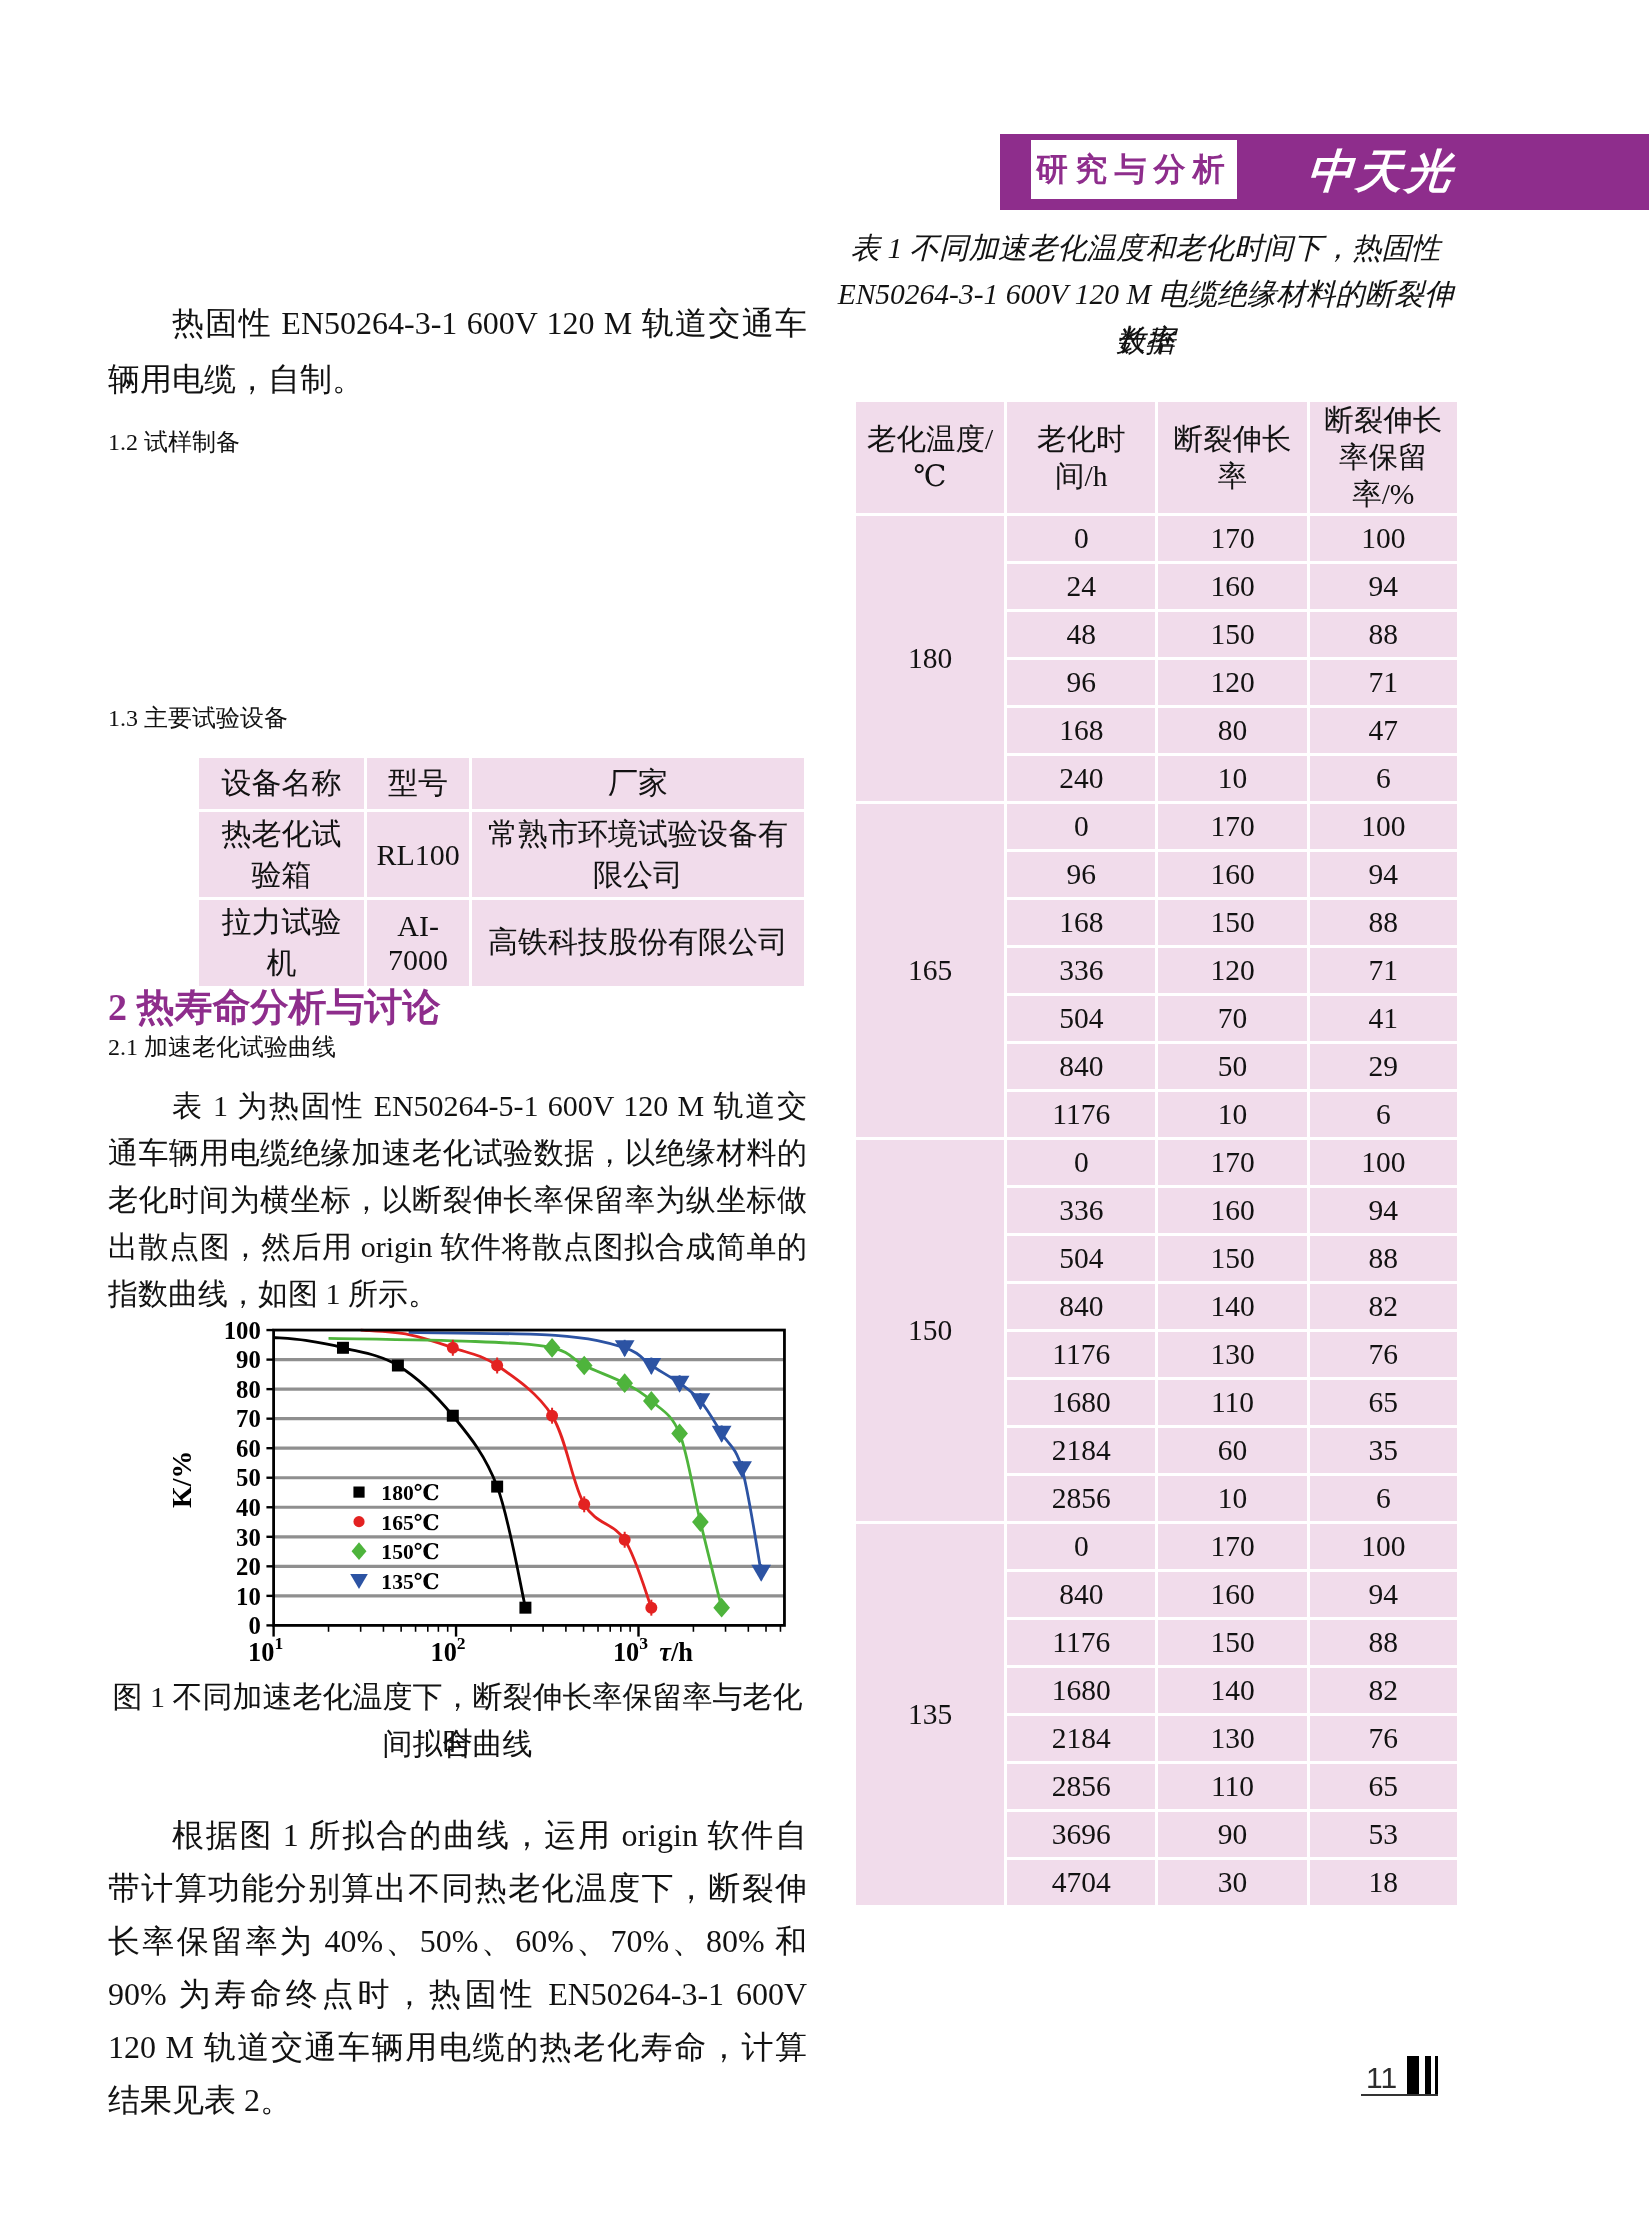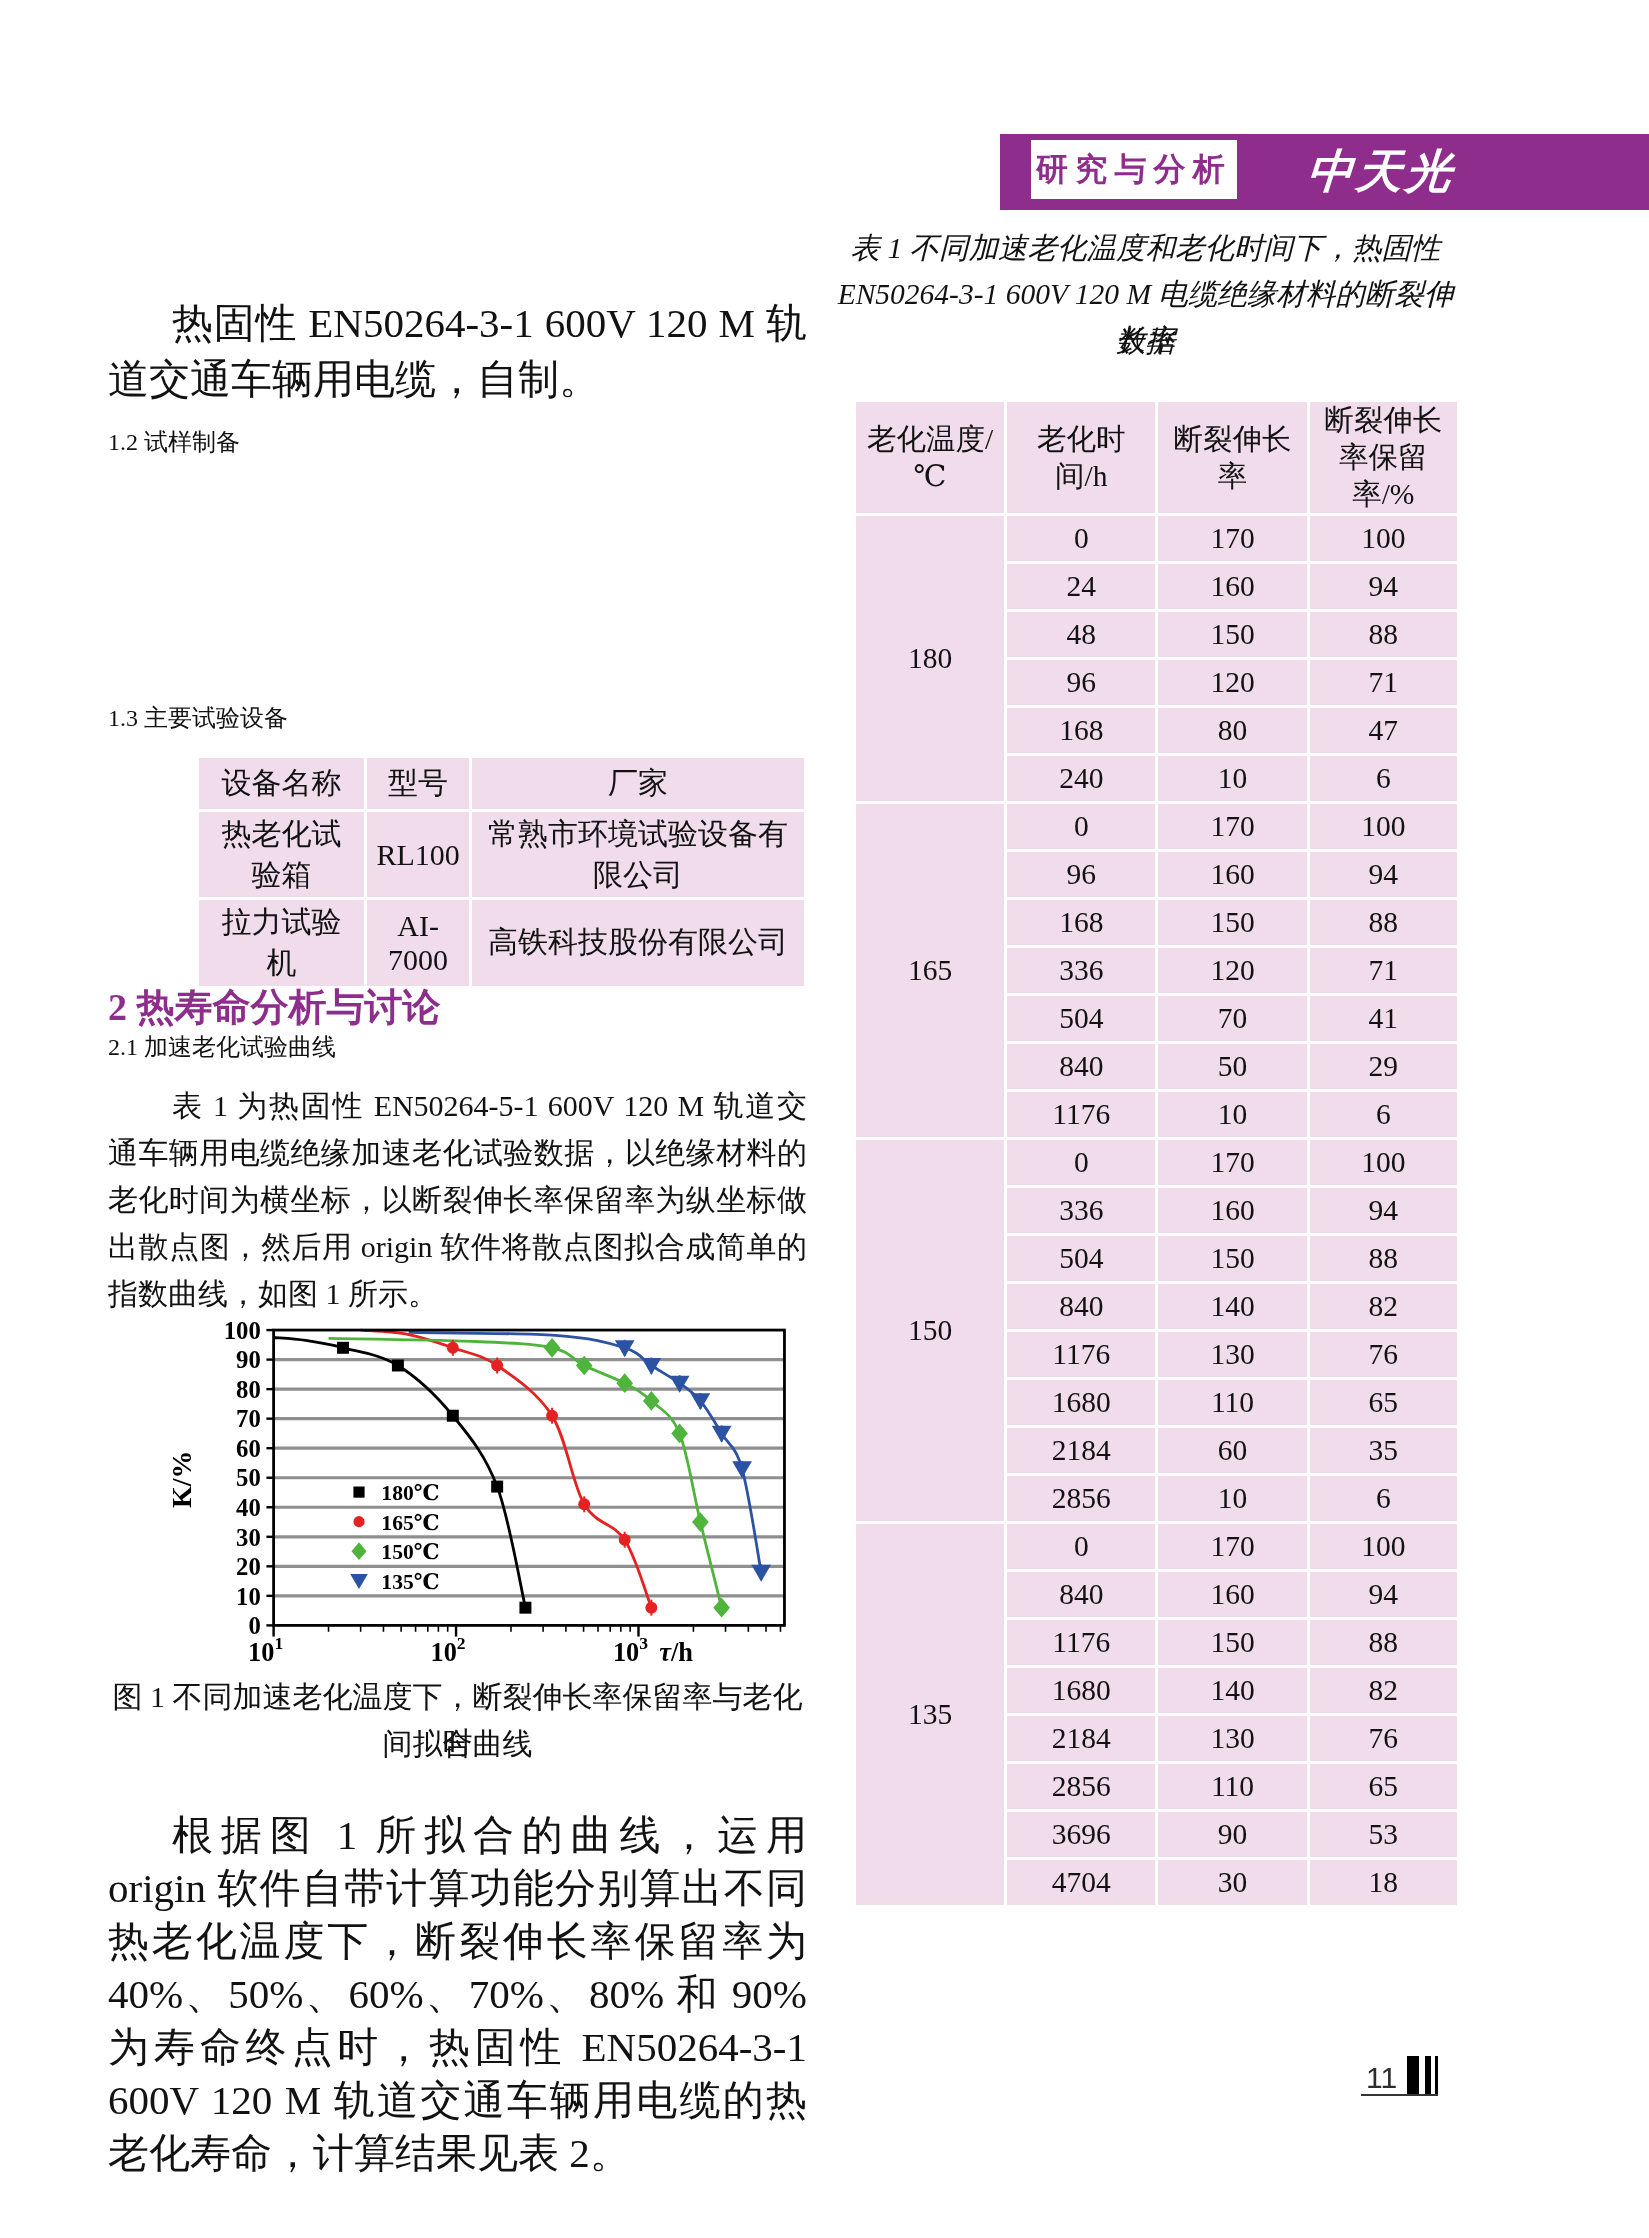--- a/index.html
+++ b/index.html
@@ -18,21 +18,21 @@
     color:var(--accent); font-size:32px; font-weight:bold; letter-spacing:7.2px;
     font-family:"Liberation Sans","DejaVu Sans",sans-serif;
   }
   .logo-text{
     position:absolute; left:1285px; top:140px; width:192px; height:64px; line-height:64px;
     color:#ffffff; font-size:46px; font-weight:bold; font-style:italic; text-align:center; letter-spacing:3.2px;
     transform:skewX(-4deg);
   }
   
   .lblock{position:absolute; left:108px; width:699px;}
-  .para{font-size:41px; line-height:56px; text-align:justify; text-indent:64px;}
+  .para{font-size:32px; line-height:56px; text-align:justify; text-indent:64px;}
   .h-black{font-size:24px; font-weight:normal;}
   .h-purple{font-size:38px; font-weight:bold; color:var(--accent);margin-top:26px;}
   .caption{font-size:30px; line-height:46px; text-align:center;}
   
   .equip-table{
     position:absolute; left:196px; top:755px; width:611px; border-collapse:collapse;
     font-size:30px; text-align:center;
   }
   .equip-table td{border:3.2px solid #ffffff; background:var(--pink); padding:1.6px 8px; height:45px;}
   .equip-table tr.head td{height:48px;}

